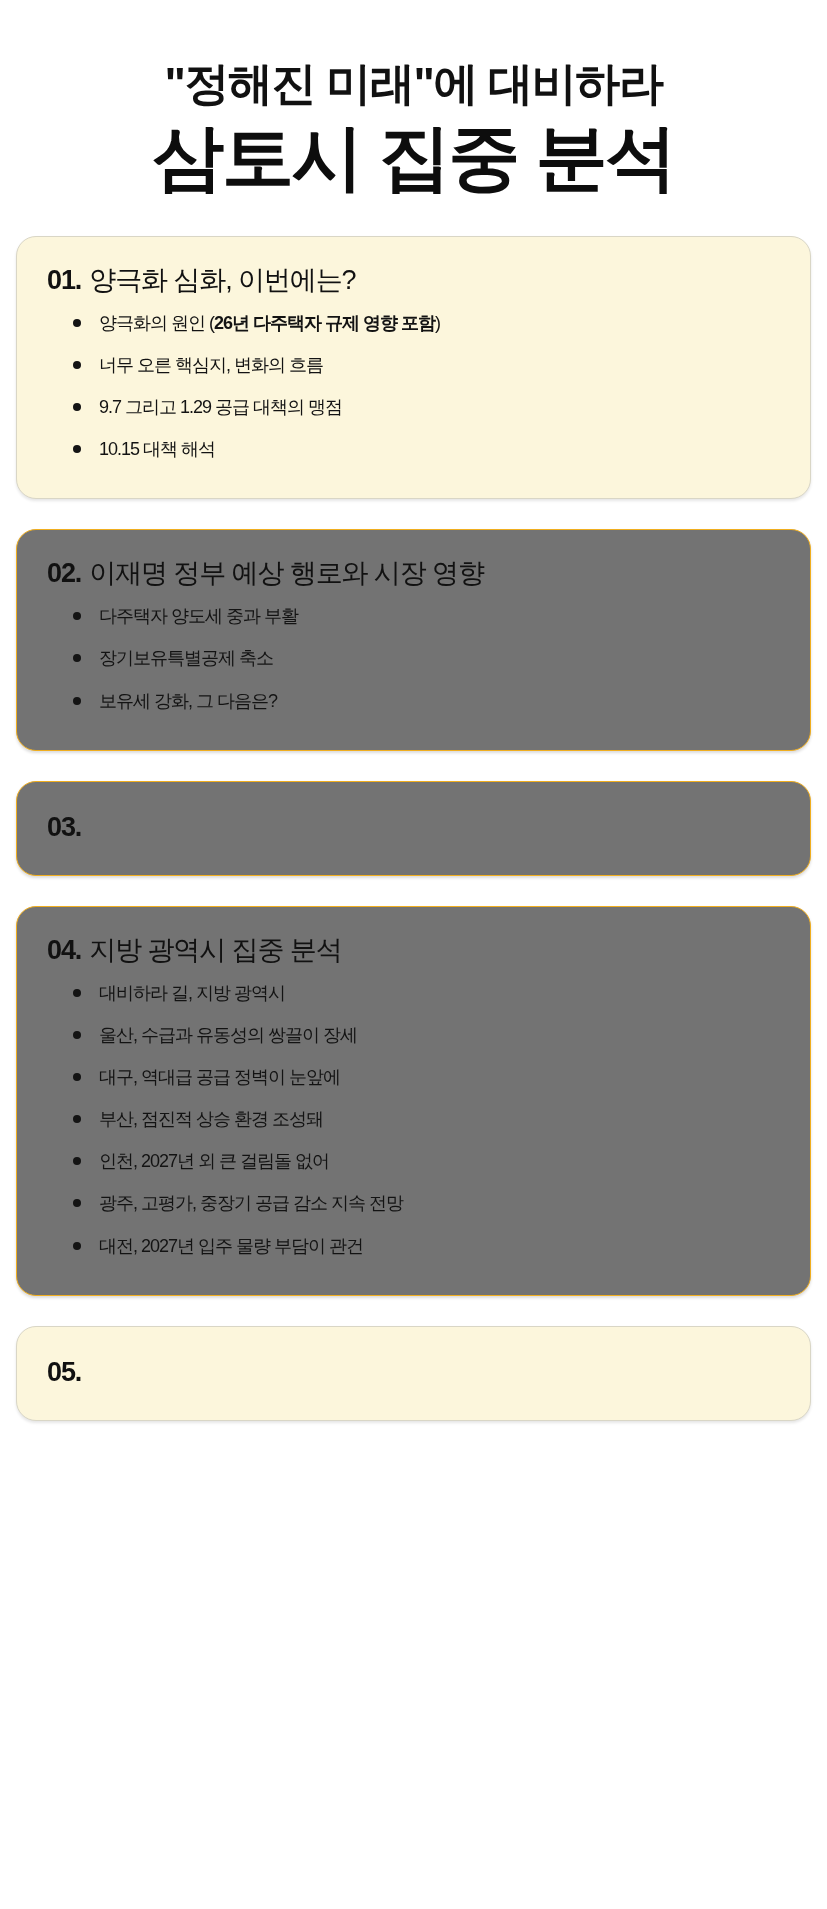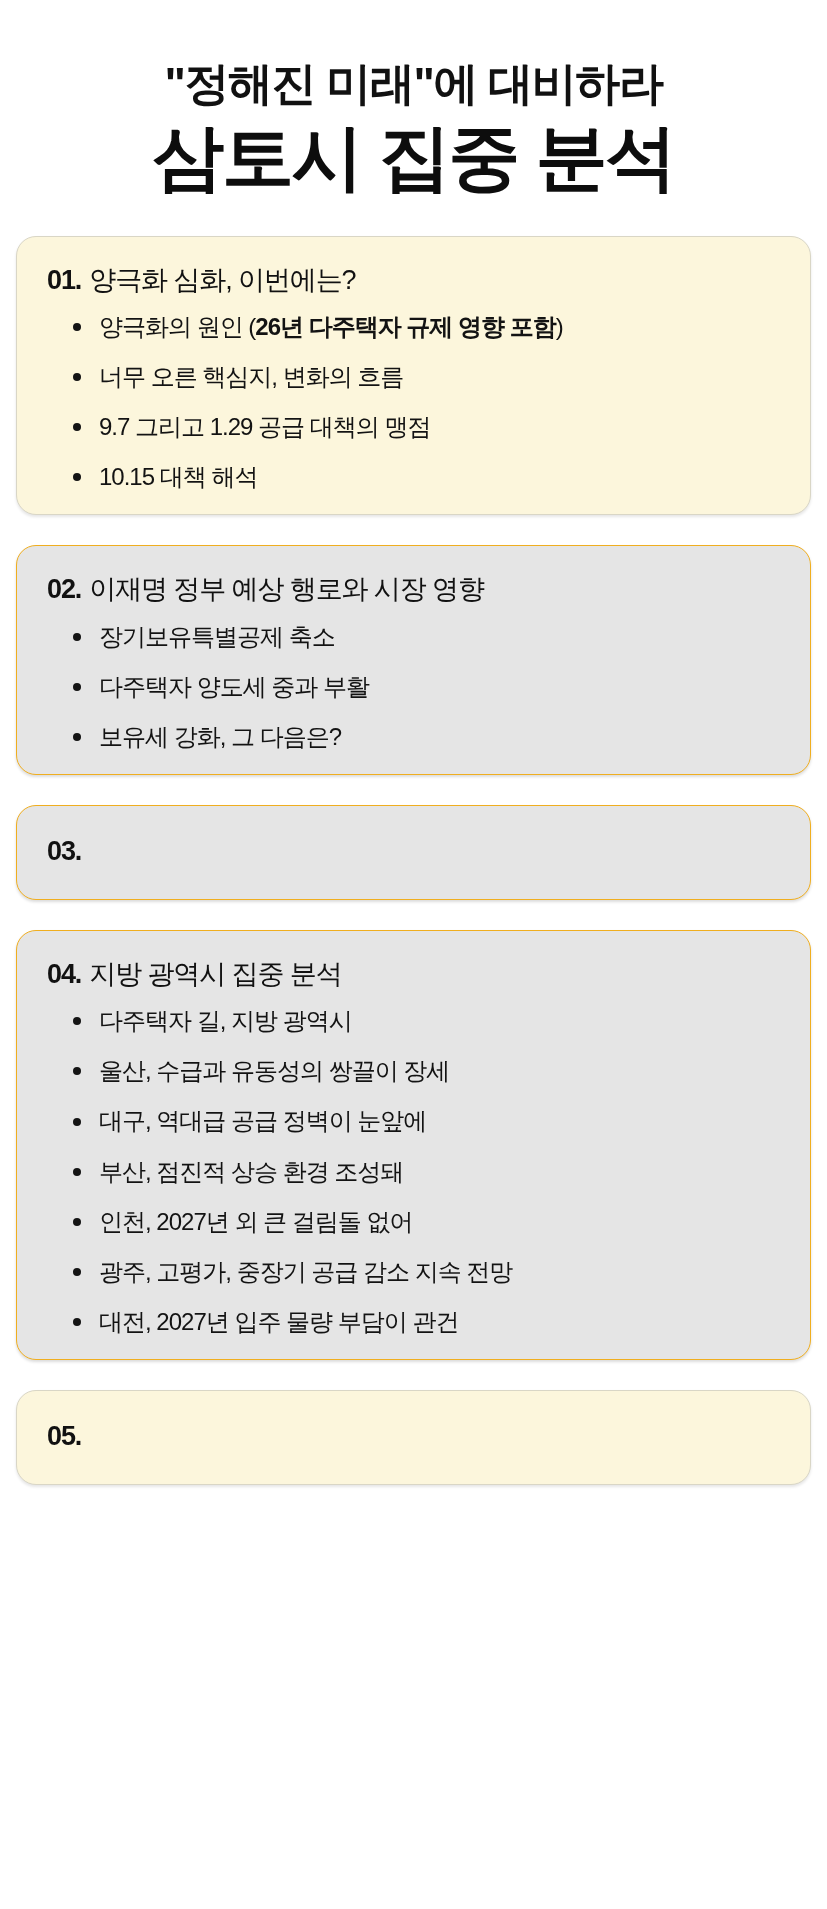--- a/index.html
+++ b/index.html
@@ -54,31 +54,31 @@
   .cards {
     display: flex;
     flex-direction: column;
     gap: 30px;
     padding: 0 4px;
   }
 
   .card {
     border-radius: 20px;
     box-sizing: border-box;
-    padding: 26px 30px 12px 30px;
+    padding: 26px 30px 28px 30px;
     position: relative;
     box-shadow: 0 2px 3px rgba(0,0,0,0.14);
   }
   .card.cream {
     background: #FCF6DC;
     border: 1px solid #d9d6c6;
     box-shadow: 0 2px 3px rgba(0,0,0,0.10);
   }
   .card.amber {
-    background: #e5e5e5;
+    background: #737373;
     border: 1px solid #F0AE1F;
   }
   .card.compact {
     padding-top: 28px;
     padding-bottom: 30px;
   }
 
   .card-heading {
     font-size: 27px;
     font-weight: 800;
@@ -101,21 +101,21 @@
     margin-bottom: 0;
   }
 
   .bullets {
     list-style: none;
     margin: 0;
     padding: 0 0 0 22px;
   }
   .bullets li {
     position: relative;
-    font-size: 24px;
+    font-size: 18px;
     line-height: 1.34;
     letter-spacing: -1.0px;
     font-weight: 500;
     padding: 9px 0 9px 30px;
     color: #131313;
     white-space: nowrap;
   }
   .bullets li::before {
     content: "";
     position: absolute;
@@ -154,37 +154,37 @@
           <li><span>9.7 그리고 1.29 공급 대책의 맹점</span></li>
           <li><span>10.15 대책 해석</span></li>
         </ul>
       </section>
       <section class="card amber">
         <div class="card-heading">
           <span class="num">02.</span>
           <span class="htext">이재명 정부 예상 행로와 시장 영향</span>
         </div>
         <ul class="bullets">
+          <li><span>다주택자 양도세 중과 부활</span></li>
           <li><span>장기보유특별공제 축소</span></li>
-          <li><span>다주택자 양도세 중과 부활</span></li>
           <li><span>보유세 강화, 그 다음은?</span></li>
         </ul>
       </section>
       <section class="card amber compact">
         <div class="card-heading">
           <span class="num">03.</span>
         </div>
       </section>
       <section class="card amber">
         <div class="card-heading">
           <span class="num">04.</span>
           <span class="htext">지방 광역시 집중 분석</span>
         </div>
         <ul class="bullets">
-          <li><span>다주택자 길, 지방 광역시</span></li>
+          <li><span>대비하라 길, 지방 광역시</span></li>
           <li><span>울산, 수급과 유동성의 쌍끌이 장세</span></li>
           <li><span>대구, 역대급 공급 정벽이 눈앞에</span></li>
           <li><span>부산, 점진적 상승 환경 조성돼</span></li>
           <li><span>인천, 2027년 외 큰 걸림돌 없어</span></li>
           <li><span>광주, 고평가, 중장기 공급 감소 지속 전망</span></li>
           <li><span>대전, 2027년 입주 물량 부담이 관건</span></li>
         </ul>
       </section>
       <section class="card cream compact">
         <div class="card-heading">

